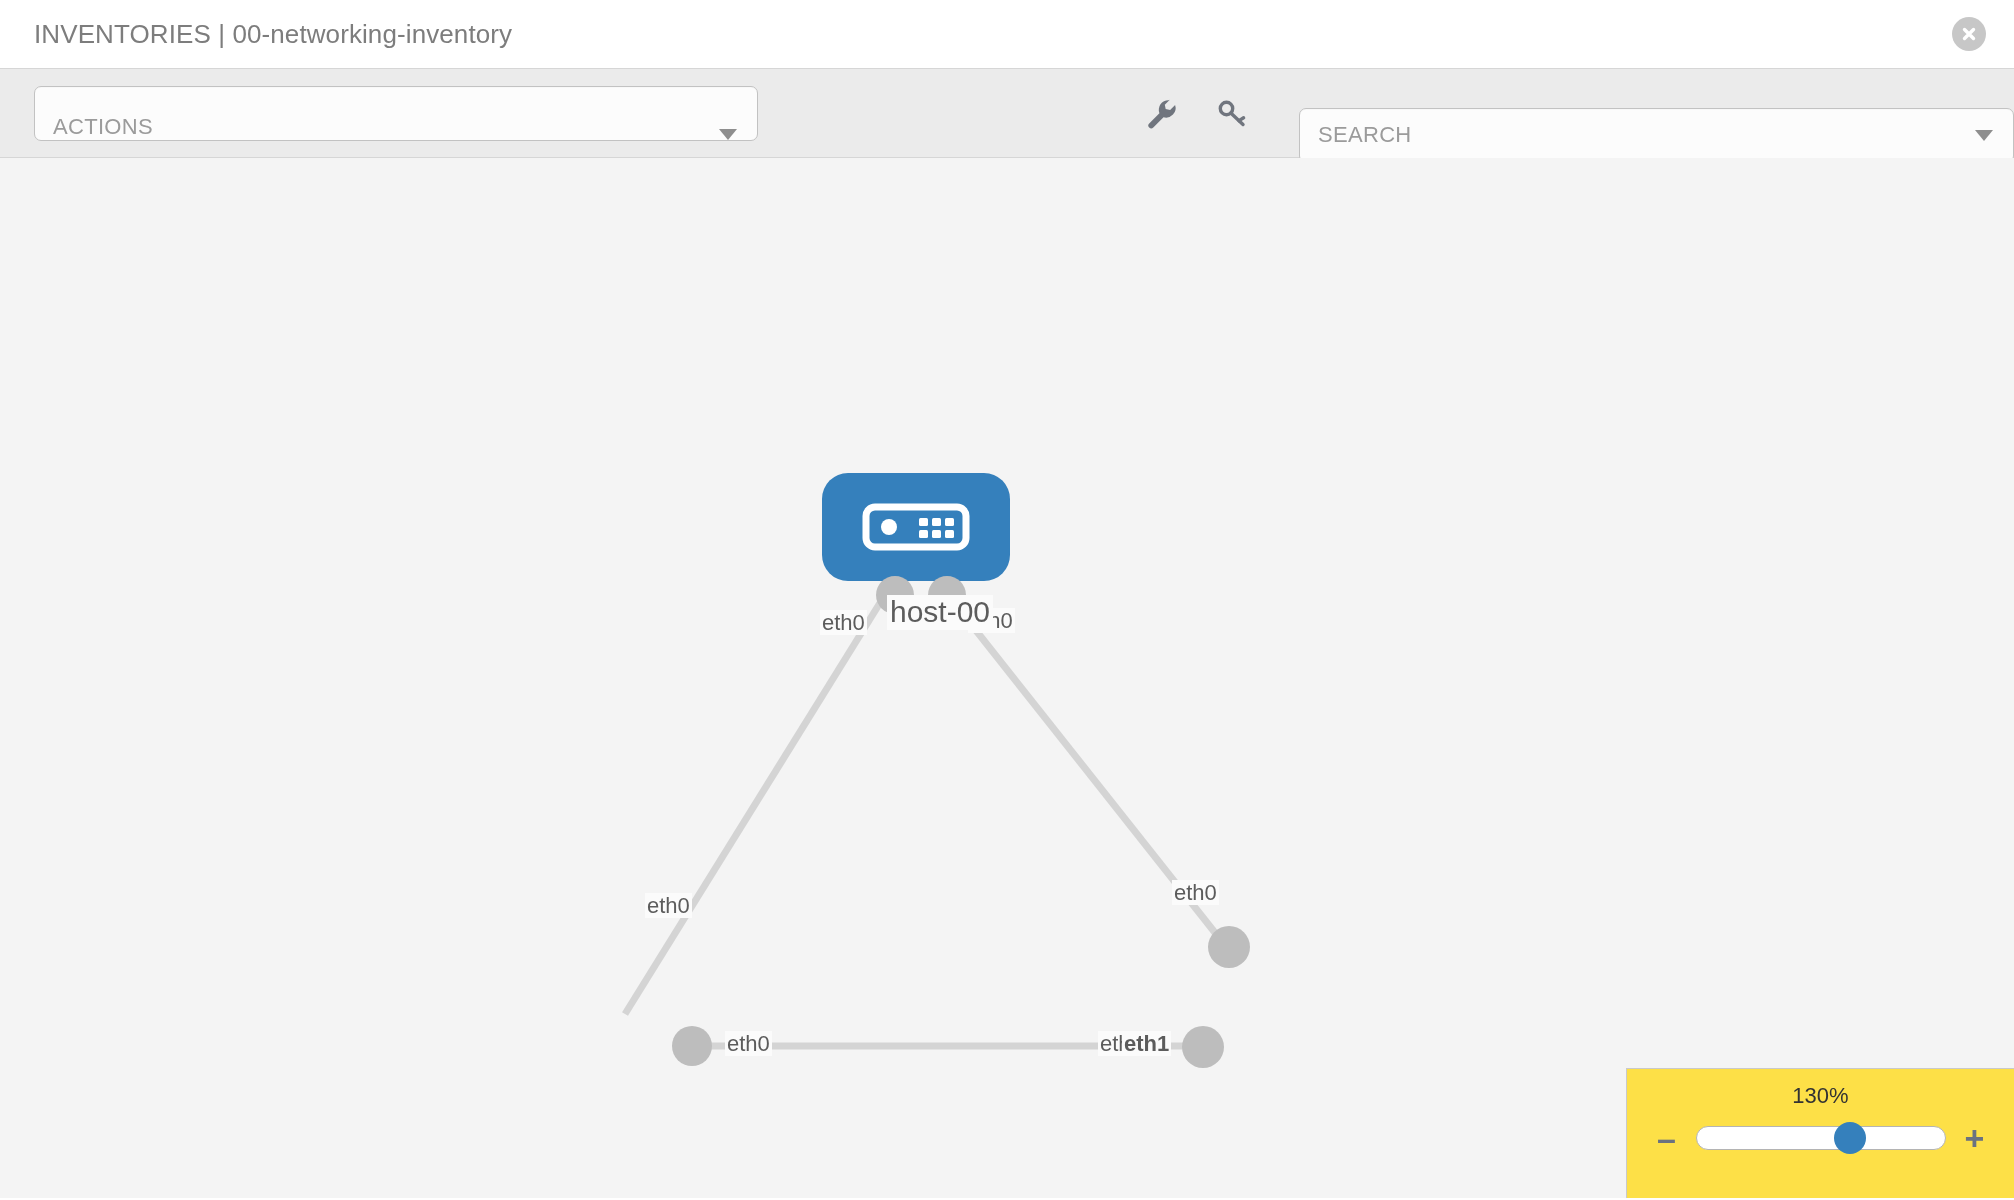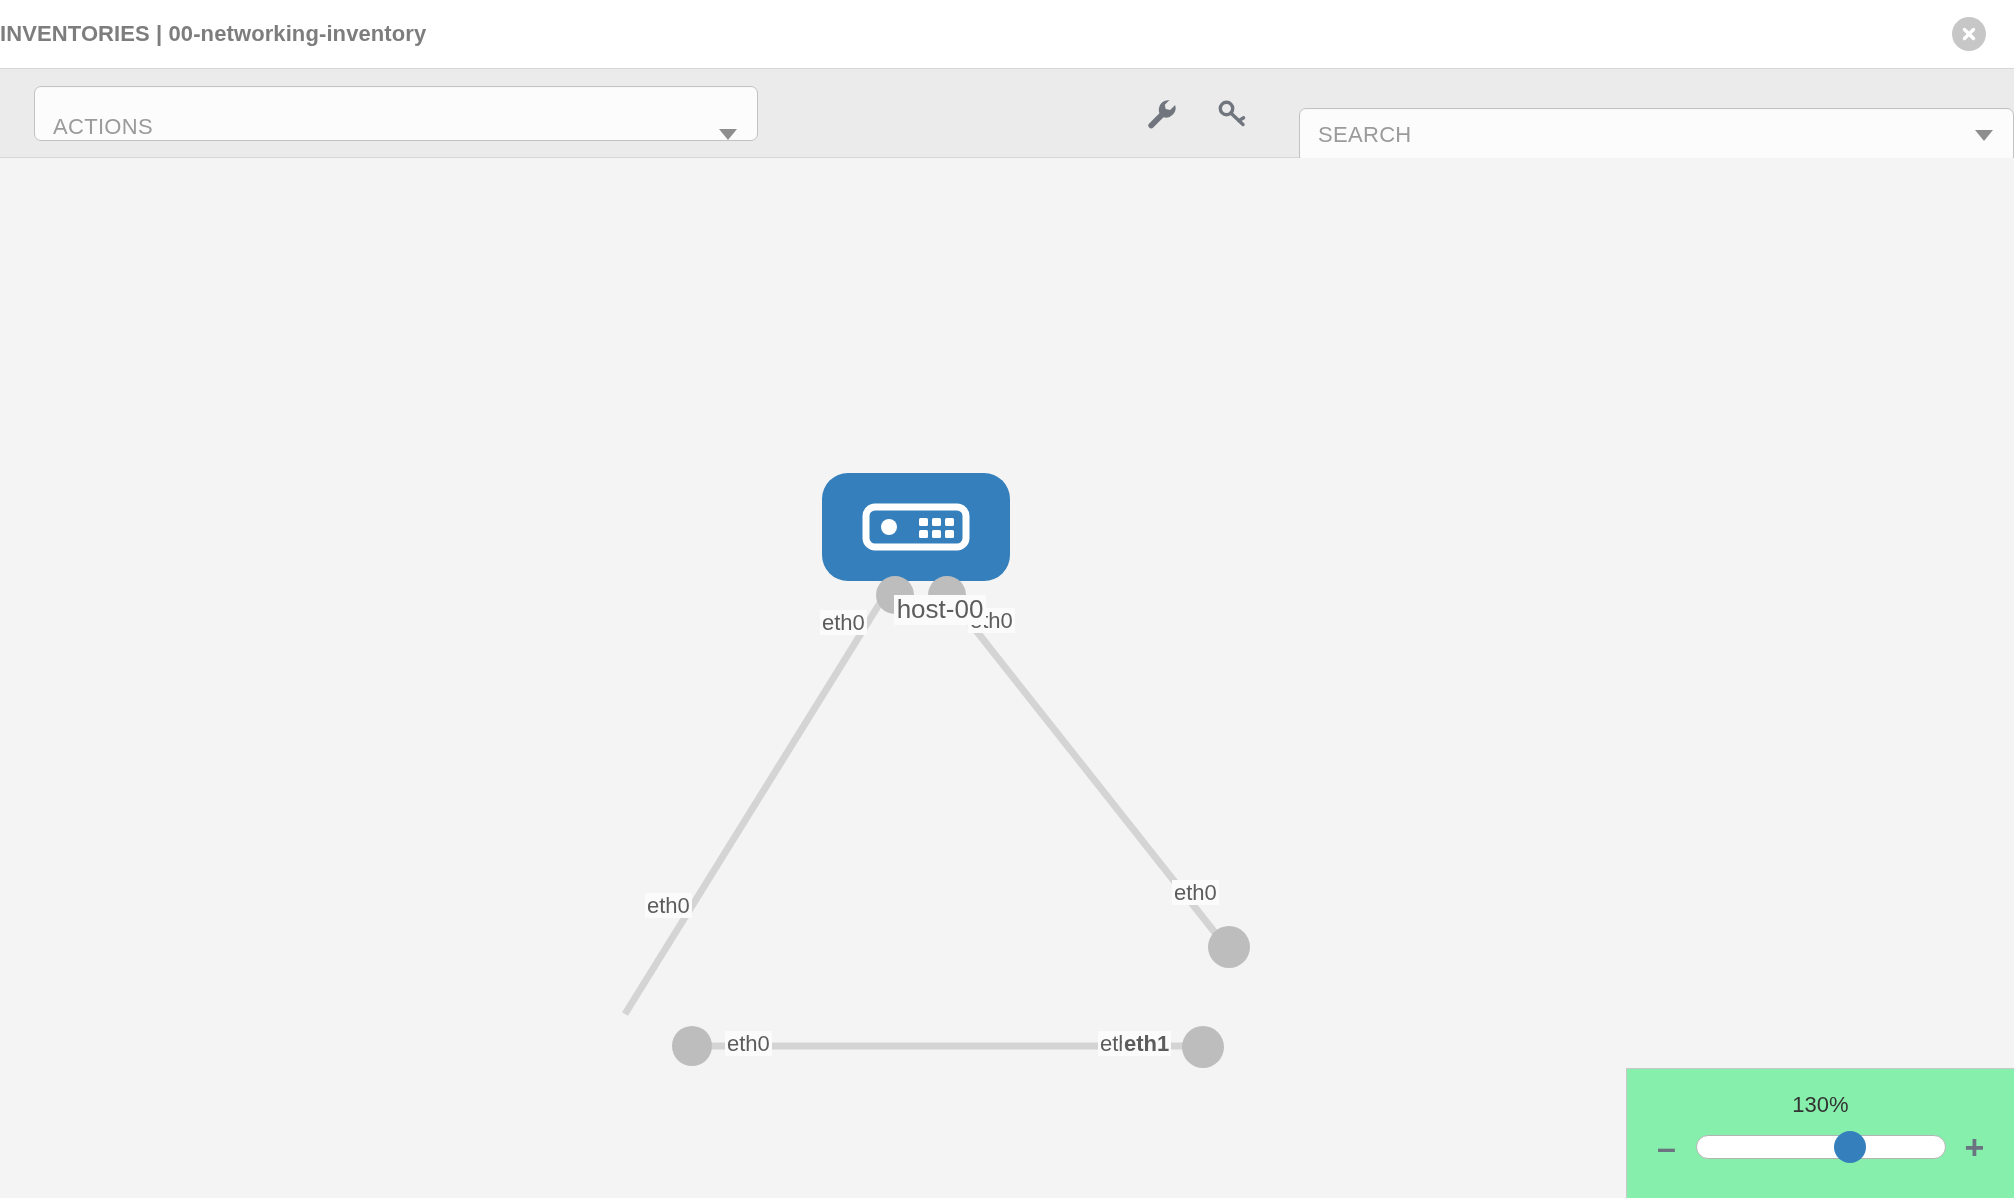--- a/index.html
+++ b/index.html
@@ -12,22 +12,23 @@
 
   
   .header {
     position: relative;
     height: 68px;
     background: #ffffff;
     display: flex;
     align-items: center;
   }
   .page-title {
-    font-size: 22px;
-    font-weight: bold;
+    margin-left: 34px;
+    font-size: 26px;
+    font-weight: normal;
     color: #7d7d7d;
     letter-spacing: 0.1px;
     white-space: nowrap;
   }
   .close-icon {
     position: absolute;
     right: 28px; top: 50%;
     transform: translateY(-50%);
     width: 34px; height: 34px;
     border-radius: 50%;
@@ -153,28 +154,28 @@
     white-space: nowrap;
     line-height: 1.15;
   }
 
   
   .zoom-panel {
     position: absolute;
     right: 0; bottom: 0;
     width: 388px;
     height: 130px;
-    background: #86efac;
+    background: #fde047;
     border: 1px solid #c9c9c9;
     border-right: none;
     border-bottom: none;
     display: flex;
     flex-direction: column;
     align-items: center;
-    padding-top: 23px;
+    padding-top: 14px;
   }
   .zoom-value {
     font-size: 22px;
     color: #333333;
     margin-bottom: 12px;
   }
   .zoom-row {
     display: flex;
     align-items: center;
     gap: 16px;
@@ -281,21 +282,21 @@
         <g fill="#ffffff">
           <rect x="57" y="19" width="9" height="8" rx="1.5"></rect>
           <rect x="70" y="19" width="9" height="8" rx="1.5"></rect>
           <rect x="83" y="19" width="9" height="8" rx="1.5"></rect>
           <rect x="57" y="31" width="9" height="8" rx="1.5"></rect>
           <rect x="70" y="31" width="9" height="8" rx="1.5"></rect>
           <rect x="83" y="31" width="9" height="8" rx="1.5"></rect>
         </g>
       </svg>
     </div>
-    <div class="node-label" style="margin-top:14px; font-size:26px; z-index:3;margin-left:48px;">host-00</div>
+    <div class="node-label" style="margin-top:14px; font-size:30px; z-index:3;margin-left:48px;">host-00</div>
   </div>
 
 
 
   <div class="edge-label" style="left:820px;  top:452px; z-index:2;">eth0</div>
   <div class="edge-label" style="left:968px;  top:450px; z-index:2;">eth0</div>
   <div class="edge-label" style="left:645px;  top:735px;">eth0</div>
   <div class="edge-label" style="left:1172px; top:722px;">eth0</div>
   <div class="edge-label" style="left:725px; top:873px;">eth0</div>
   <div class="edge-label" style="left:1098px; top:873px; z-index:1;">eth0</div>

